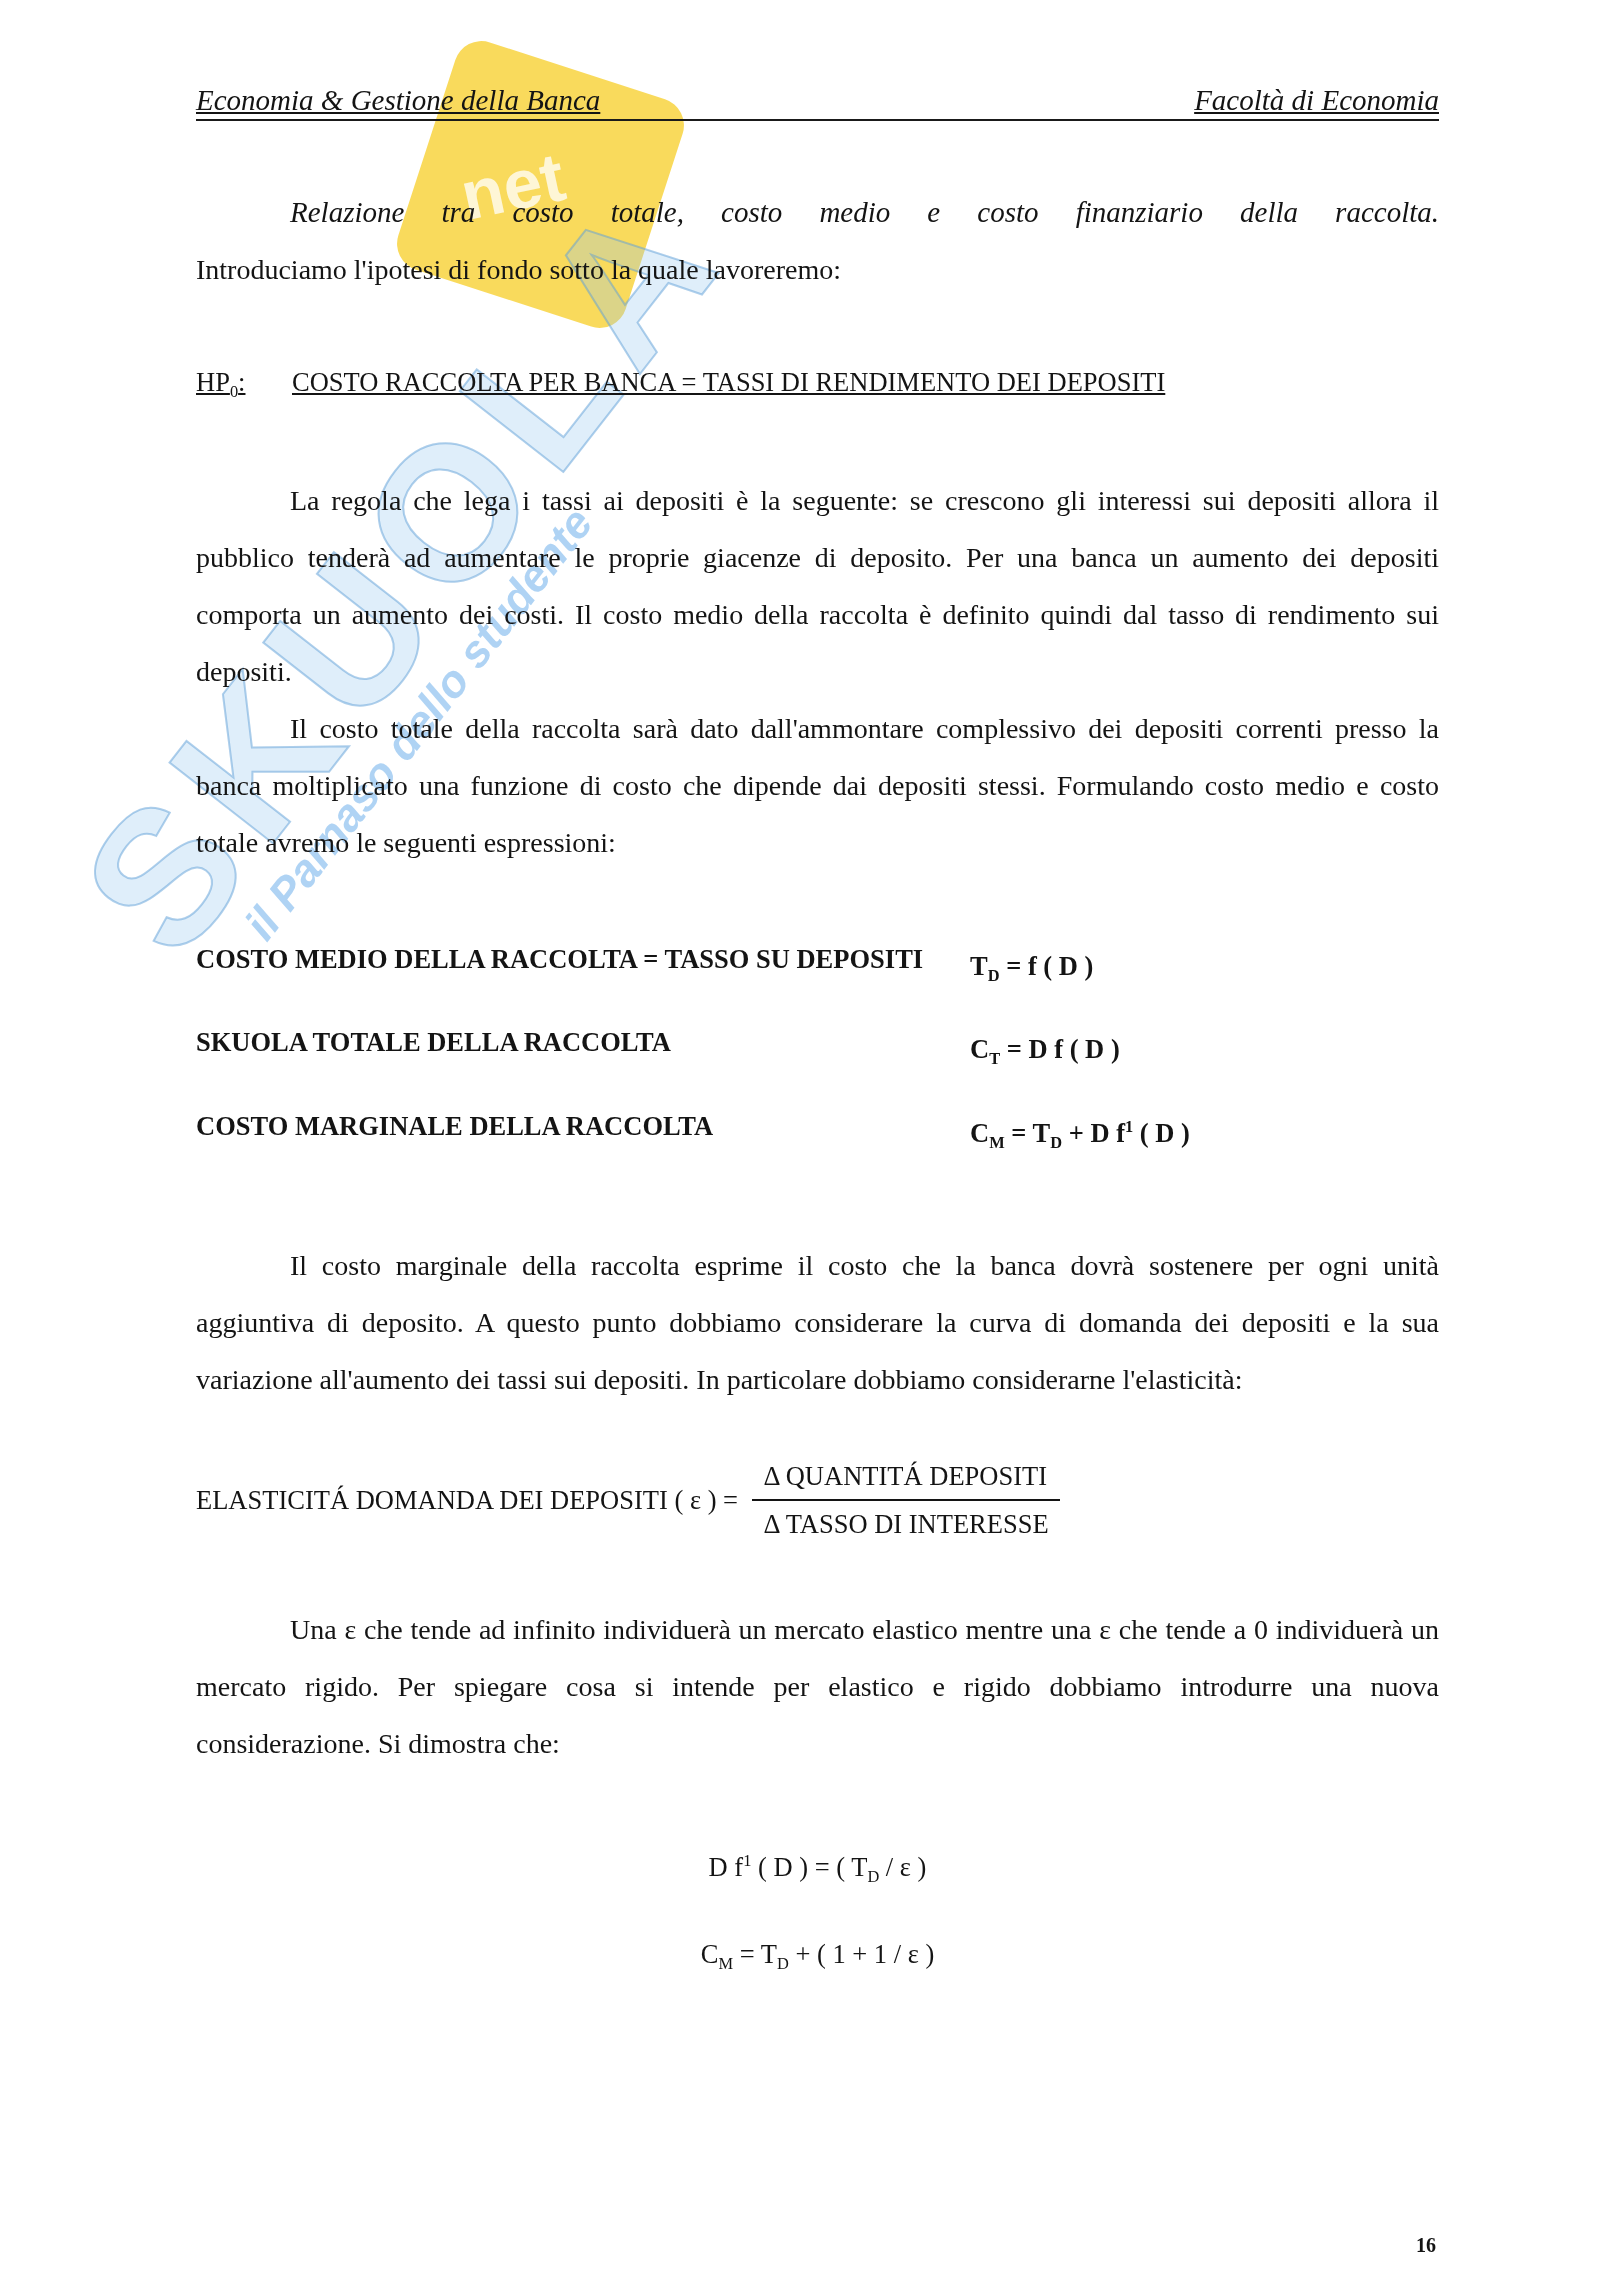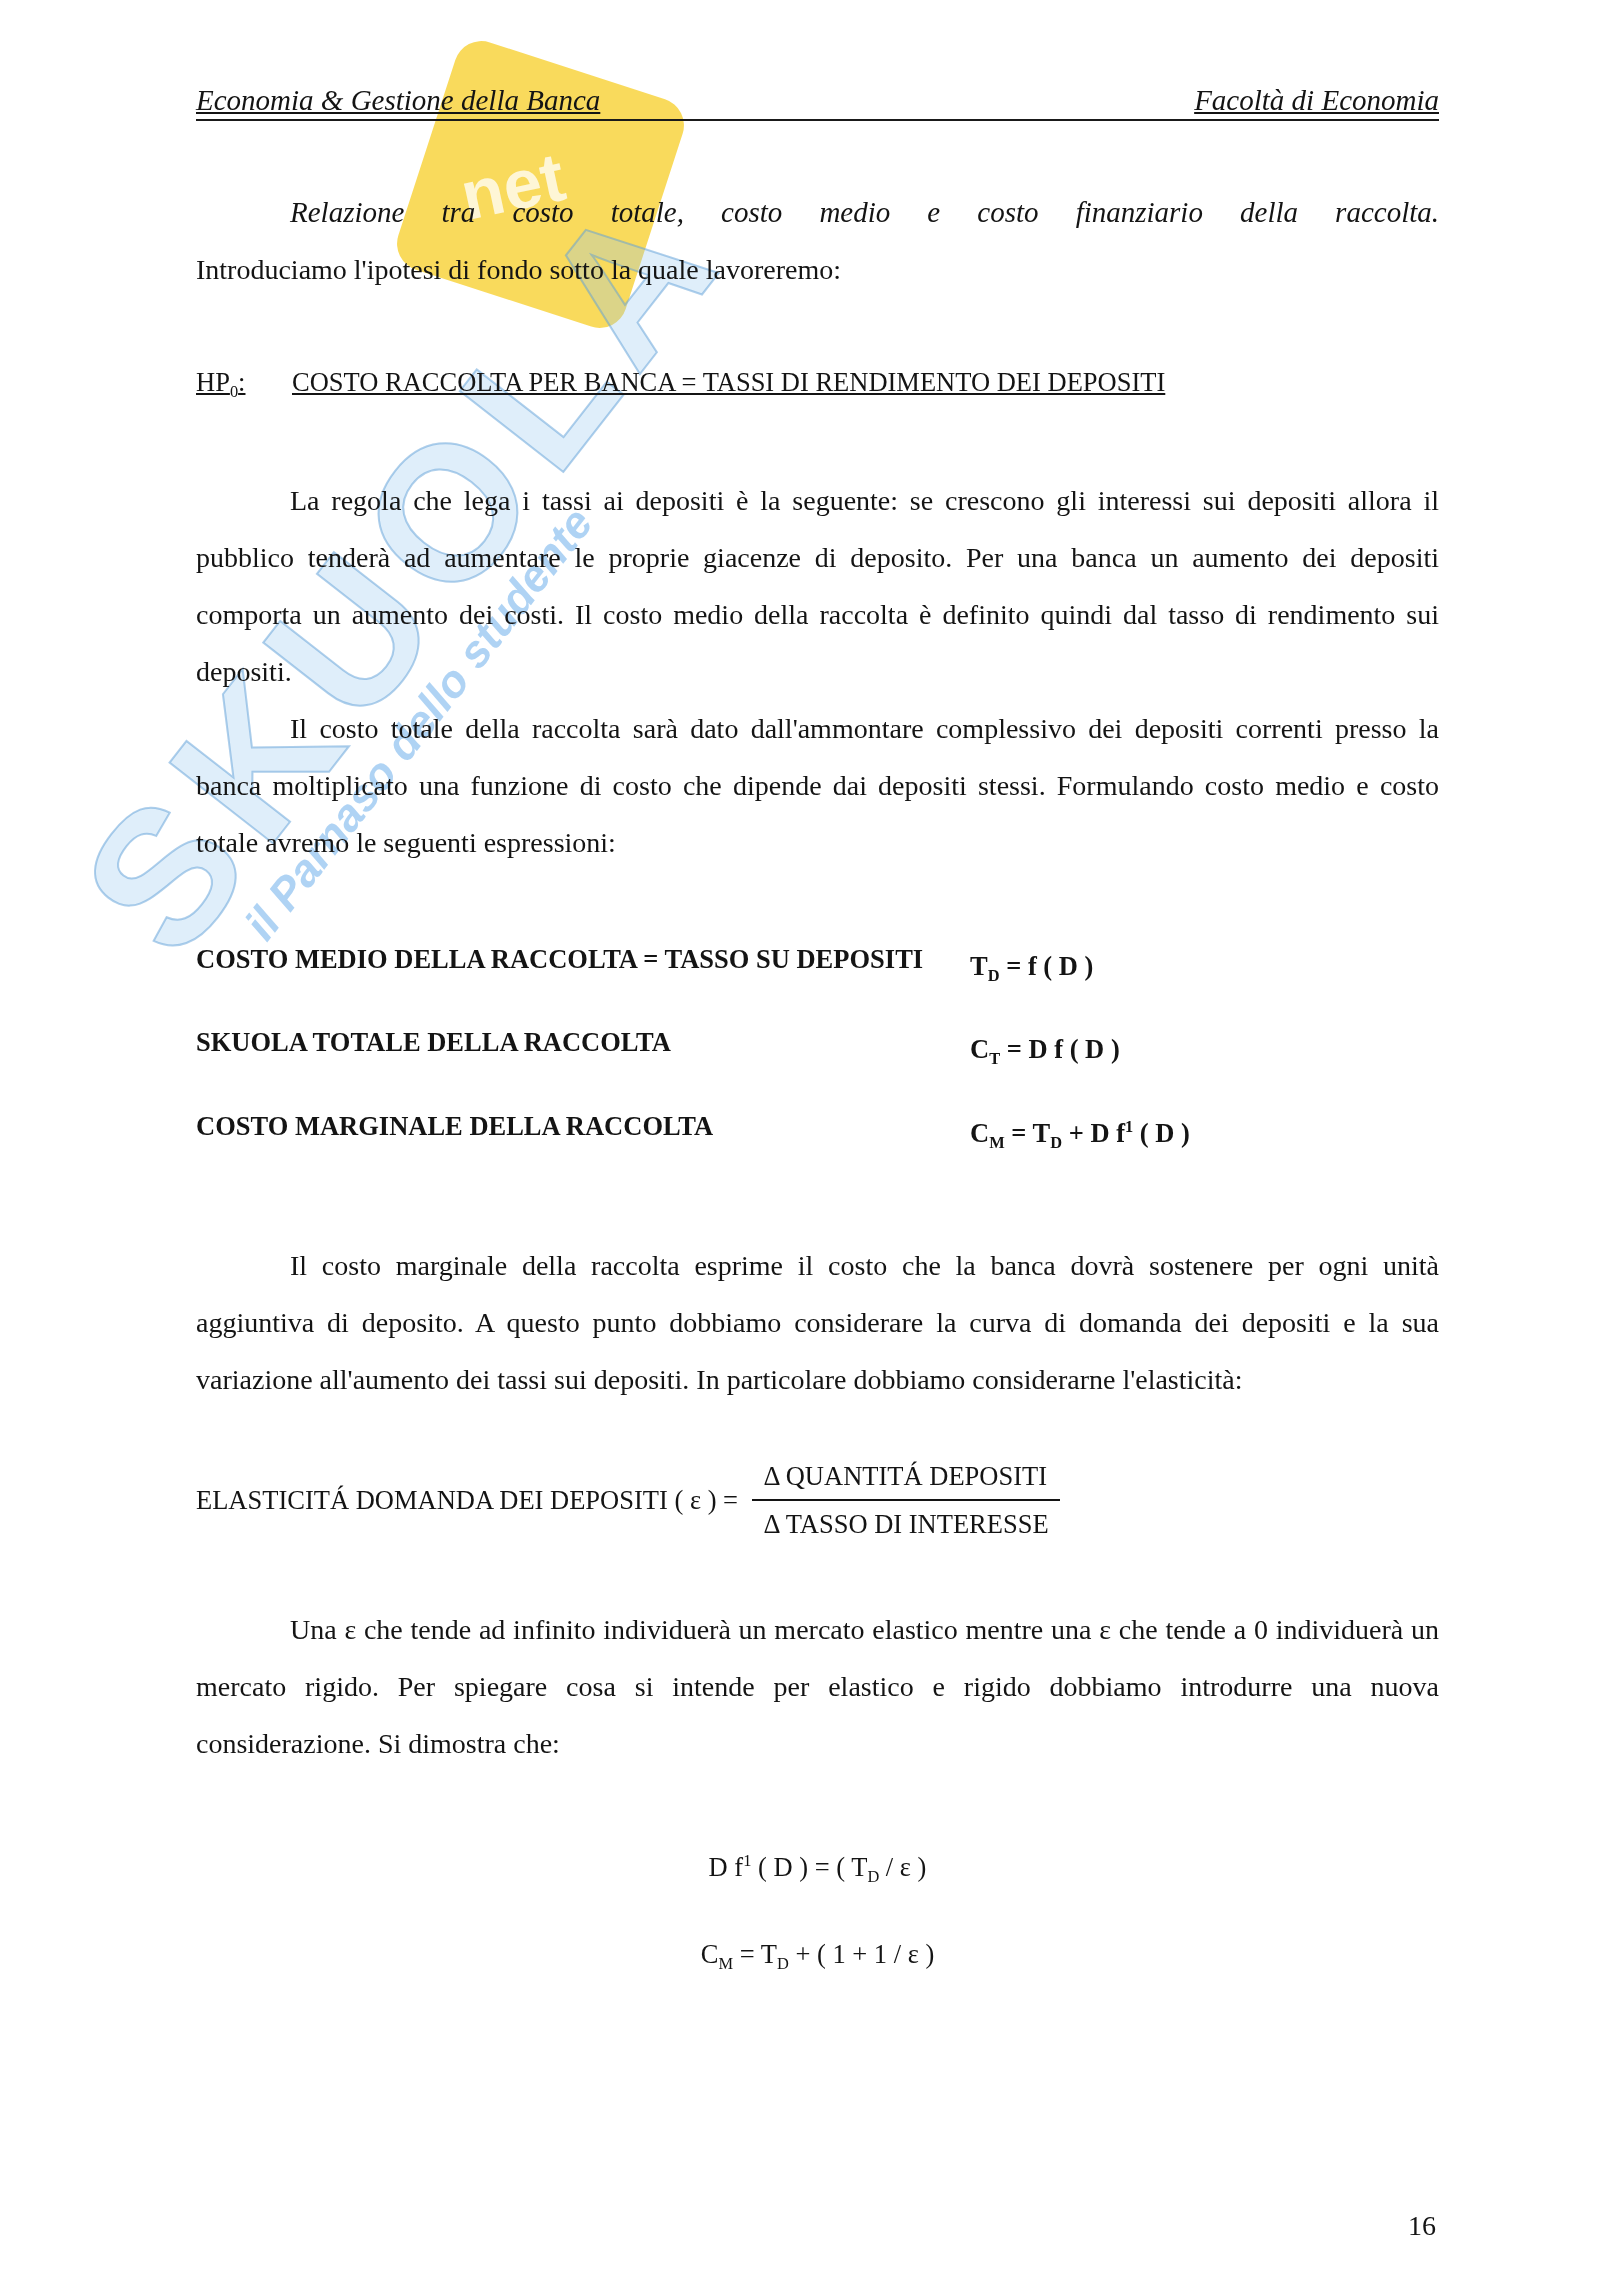--- a/index.html
+++ b/index.html
@@ -130,23 +130,24 @@
   }
   .fraction .num { padding: 0 11.8px 7.8px 11.8px; }
   .fraction .den { border-top: 2px solid #141414; padding: 7.8px 11.8px 0 11.8px; }
 
   .center-formulas { margin-top: 53px; text-align: center; font-size: 26.5px; }
   .formula-line { line-height: 71px; }
 
   .page-number {
     position: absolute;
     right: 184px;
-    bottom: 51px;
+    bottom: 36px;
     z-index: 1;
-    font-size: 28px;
+    font-size: 20px;
+    font-weight: bold;
   }
 </style>
 </head>
 <body>
 
 <div class="page">
 
   <div class="watermark">
     <div class="wm-yellow"></div>
     <div class="wm-badge">net</div>

